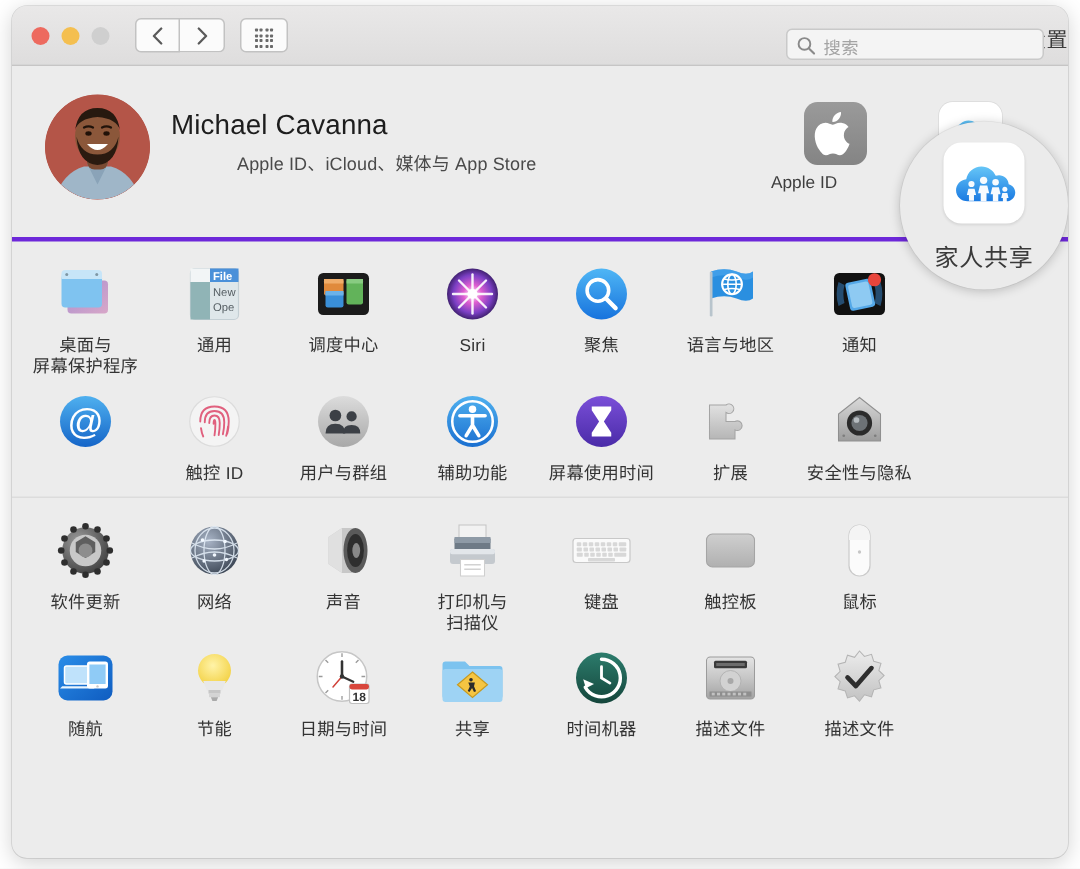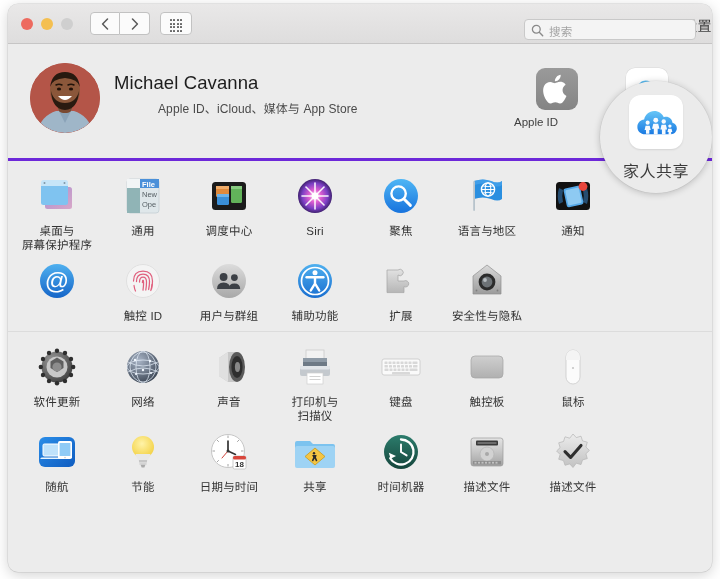--- a/index.html
+++ b/index.html
@@ -599,20 +599,35 @@
             <circle cx="23" cy="23" r="17" fill="url(#acg)"></circle>
             <circle cx="23" cy="23" r="13.5" fill="none" stroke="#ffffff" stroke-width="1.7"></circle>
             <circle cx="23" cy="14.8" r="2.5" fill="#ffffff"></circle>
             <path d="M14.6 19.2 L31.4 19.2" stroke="#ffffff" stroke-width="2.4" stroke-linecap="round"></path>
             <path d="M23 19.2 L23 25.5 L18.8 32.4 M23 25.5 L27.2 32.4" stroke="#ffffff" stroke-width="2.4" fill="none" stroke-linecap="round"></path>
           </svg>
         </div>
         <span class="pref-label">辅助功能</span>
       </div>
 
+      <div class="pref-item">
+        <div class="pref-icon-wrap">
+          <svg width="46" height="46" viewBox="0 0 46 46">
+            <defs>
+              <linearGradient id="stg" x1="0" y1="0" x2="0" y2="1">
+                <stop offset="0" stop-color="#7a4fd8"></stop>
+                  <stop offset="1" stop-color="#4a2ba8"></stop>
+              </linearGradient>
+            </defs>
+            <circle cx="23" cy="23" r="17" fill="url(#stg)"></circle>
+            <path d="M16.5 13 L29.5 13 L29.5 15.5 L24.6 23 L29.5 30.5 L29.5 33 L16.5 33 L16.5 30.5 L21.4 23 L16.5 15.5 Z" fill="#ffffff"></path>
+          </svg>
+        </div>
+        <span class="pref-label">屏幕使用时间</span>
+      </div>
 
       <div class="pref-item">
         <div class="pref-icon-wrap">
           <svg width="46" height="46" viewBox="0 0 46 46">
             <defs>
               <linearGradient id="exg" x1="0" y1="0" x2="0" y2="1">
                 <stop offset="0" stop-color="#e2e2e2"></stop>
                   <stop offset="1" stop-color="#b6b6b6"></stop>
               </linearGradient>
             </defs>

